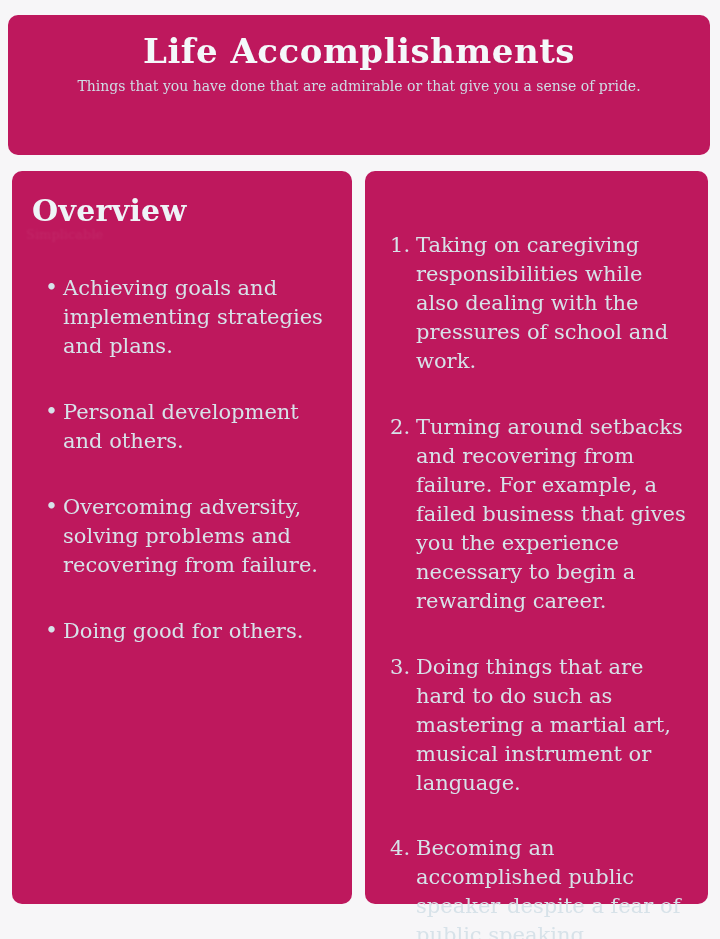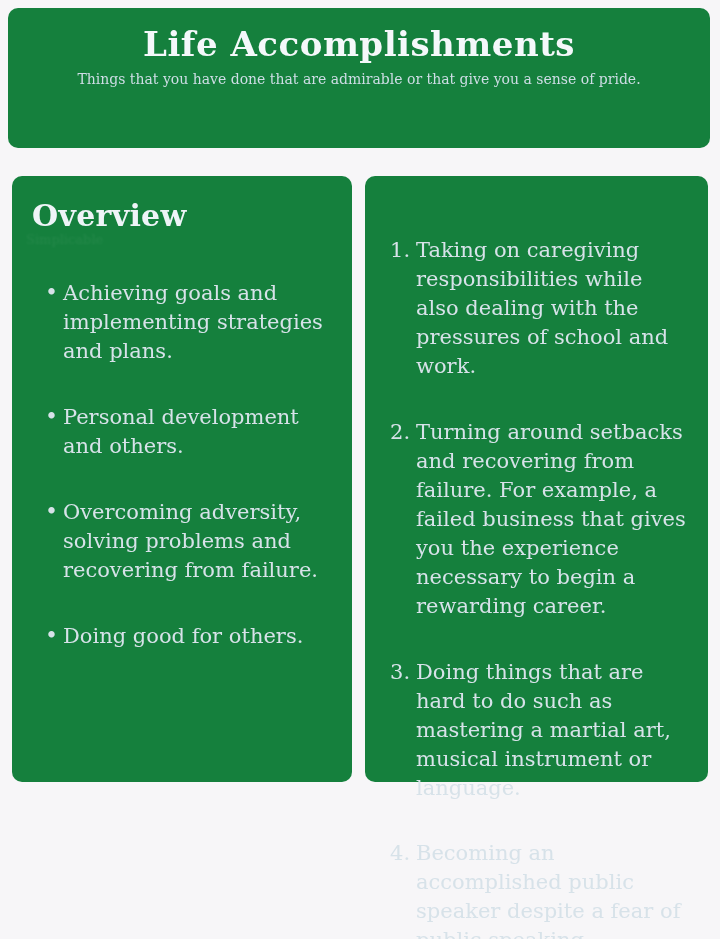--- a/index.html
+++ b/index.html
@@ -5,43 +5,44 @@
   html,body{margin:0;padding:0;}
   body{
     width:720px;height:939px;
     background:#f7f6f8;
     font-family:"DejaVu Serif","Liberation Serif",serif;
     position:relative;overflow:hidden;
   }
   .page{position:absolute;top:0;left:0;width:720px;height:939px;}
   .card{
     position:absolute;
-    background:#15803d;
+    background:#be185d;
     border-radius:10px;
     color:#d7e2e9;
     box-sizing:border-box;
+    margin-top:7px;
   }
   .header-card{
     left:8px;top:8px;width:702px;height:140px;
     text-align:center;
   }
   .header-card h1{
     margin:16px 20px 6px;
     font-size:34px;
     font-weight:600;
     color:#f4f8fa;
     letter-spacing:.5px;
   }
   .header-card p{
     margin:4px 48px 0;
     font-size:14px;
     line-height:1.35;
     color:#cfdde6;
   }
-  .col-card{top:176px;height:606px;padding:14px 0 0 0;}
+  .col-card{top:164px;height:733px;padding:14px 0 0 0;}
   .overview-card{left:12px;width:340px;}
   .examples-card{left:365px;width:343px;}
   .col-card h2{
     margin:8px 20px 0;
     font-size:30px;
     font-weight:600;
     color:#eef4f7;
     letter-spacing:.3px;
   }
   .watermark{

